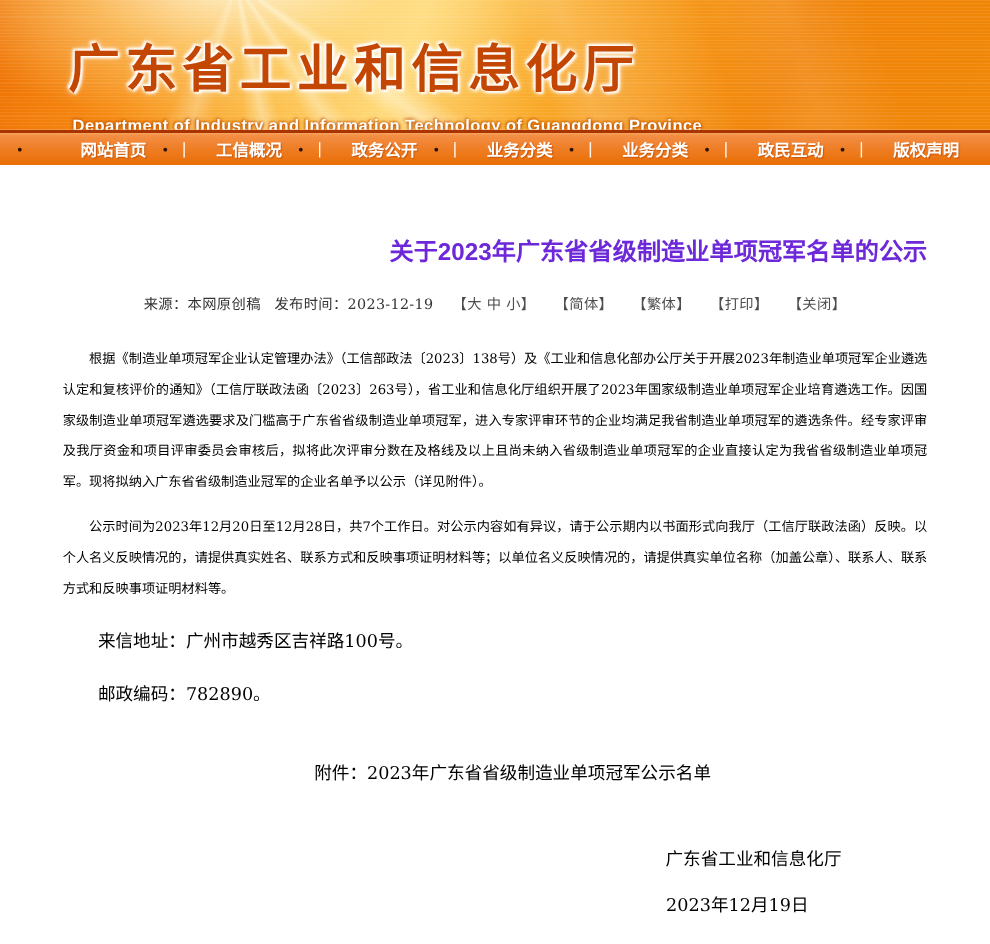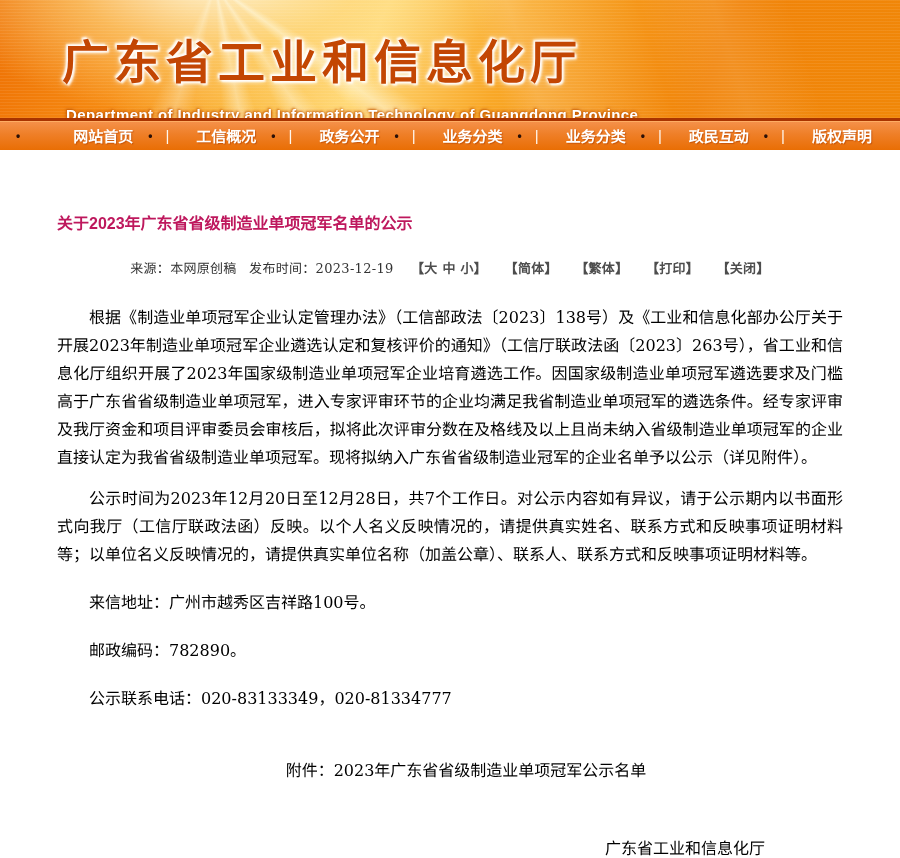--- a/index.html
+++ b/index.html
@@ -70,32 +70,32 @@
   }
   .nav-bullet{ color:#2b1007; font-size:12px; margin-left:15px; }
   .nav-bullet.lead{ margin-left:16px; margin-right:26px; }
   .nav-sep{ color:#fff7ee; margin-left:13px; font-weight:normal; }
   .nav-item{ color:#ffffff; text-decoration:none; margin-left:27px; cursor:pointer;
     text-shadow:1px 1px 1px rgba(170,60,0,0.55); }
 
   
   .content{ padding:0 57px; }
   .article-title{
-    margin:60px 0 0; text-align:left;
+    margin:60px 0 0; text-align:right;
     font-family:"Liberation Sans","DejaVu Sans",sans-serif;
-    font-weight:bold; font-size:16px; color:#be185d;
+    font-weight:bold; font-size:22px; color:#6d28d9;
   }
   .meta{
     margin-top:24px; text-align:center;
     font-size:13px; color:#333; letter-spacing:.3px;
   }
   .meta .pub{ margin-left:8px; }
-  .meta .ctrl{ color:#4d4d4d; margin-left:13px; cursor:pointer;font-weight:bold; }
+  .meta .ctrl{ color:#4d4d4d; margin-left:13px; cursor:pointer; }
   p.body{
-    font-size:16px; line-height:28px; text-indent:2em;
+    font-size:12px; line-height:28px; text-indent:2em;
     text-align:justify; margin:13px 0;
   }
   p.body.first{ margin-top:27px; }
   .contact p{
     font-size:16px; line-height:28px; text-indent:2em; margin:20px 0;
   }
   .attachment{
     font-size:16px; line-height:28px; text-indent:2em;
     margin:44px 0 0; color:#000; cursor:pointer;text-align:center;
   }
@@ -160,21 +160,20 @@
     <span class="ctrl">【打印】</span>
     <span class="ctrl">【关闭】</span>
   </div>
 
   <p class="body first">根据《制造业单项冠军企业认定管理办法》（工信部政法〔2023〕138号）及《工业和信息化部办公厅关于开展2023年制造业单项冠军企业遴选认定和复核评价的通知》（工信厅联政法函〔2023〕263号），省工业和信息化厅组织开展了2023年国家级制造业单项冠军企业培育遴选工作。因国家级制造业单项冠军遴选要求及门槛高于广东省省级制造业单项冠军，进入专家评审环节的企业均满足我省制造业单项冠军的遴选条件。经专家评审及我厅资金和项目评审委员会审核后，拟将此次评审分数在及格线及以上且尚未纳入省级制造业单项冠军的企业直接认定为我省省级制造业单项冠军。现将拟纳入广东省省级制造业冠军的企业名单予以公示（详见附件）。</p>
   <p class="body">公示时间为2023年12月20日至12月28日，共7个工作日。对公示内容如有异议，请于公示期内以书面形式向我厅（工信厅联政法函）反映。以个人名义反映情况的，请提供真实姓名、联系方式和反映事项证明材料等；以单位名义反映情况的，请提供真实单位名称（加盖公章）、联系人、联系方式和反映事项证明材料等。</p>
 
   <div class="contact">
     <p>来信地址：广州市越秀区吉祥路100号。</p>
     <p>邮政编码：782890。</p>
-    <p>公示联系电话：020-83133349，020-81334777</p>
   </div>
 
   <p class="attachment">附件：2023年广东省省级制造业单项冠军公示名单</p>
 
   <p class="sign-name">广东省工业和信息化厅</p>
   <p class="sign-date">2023年12月19日</p>
 
 </div>
 
 </body></html>

